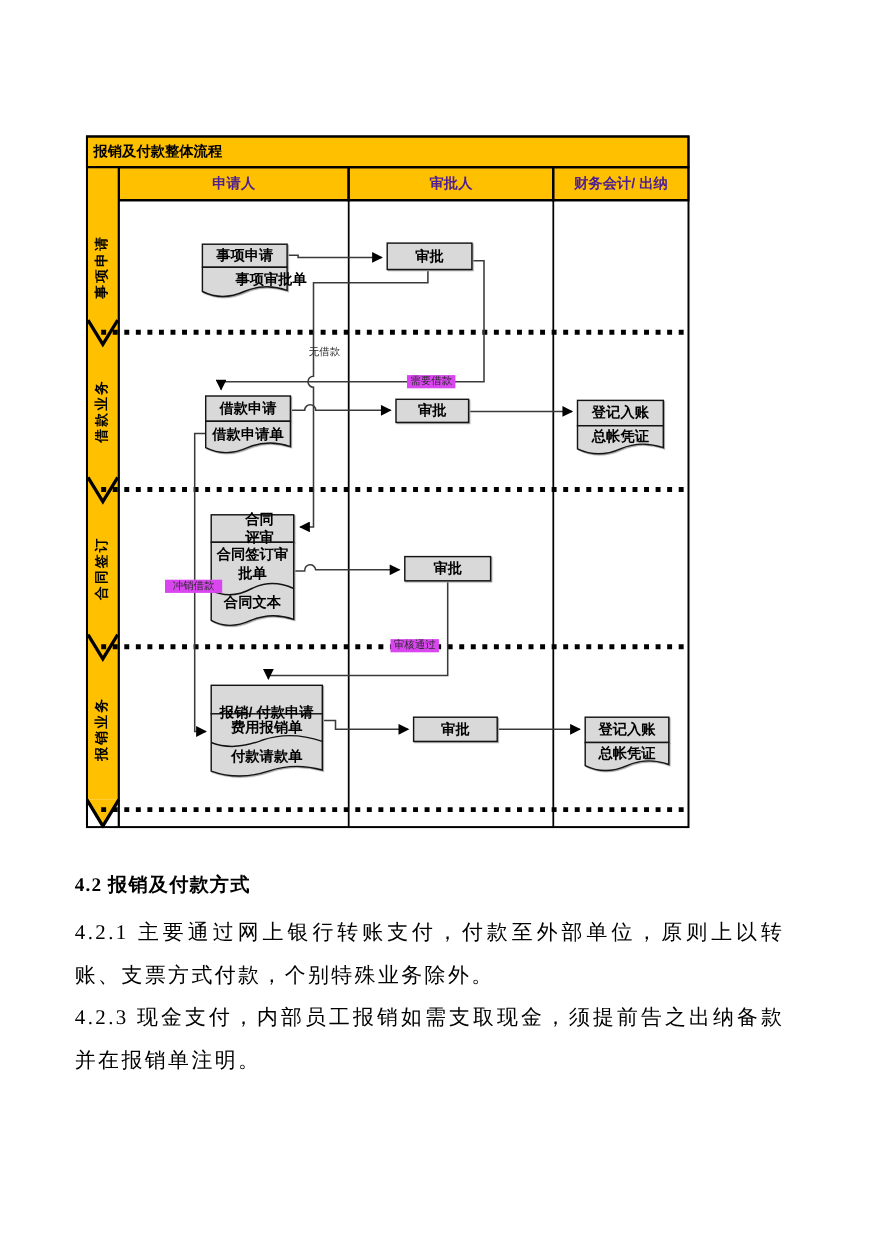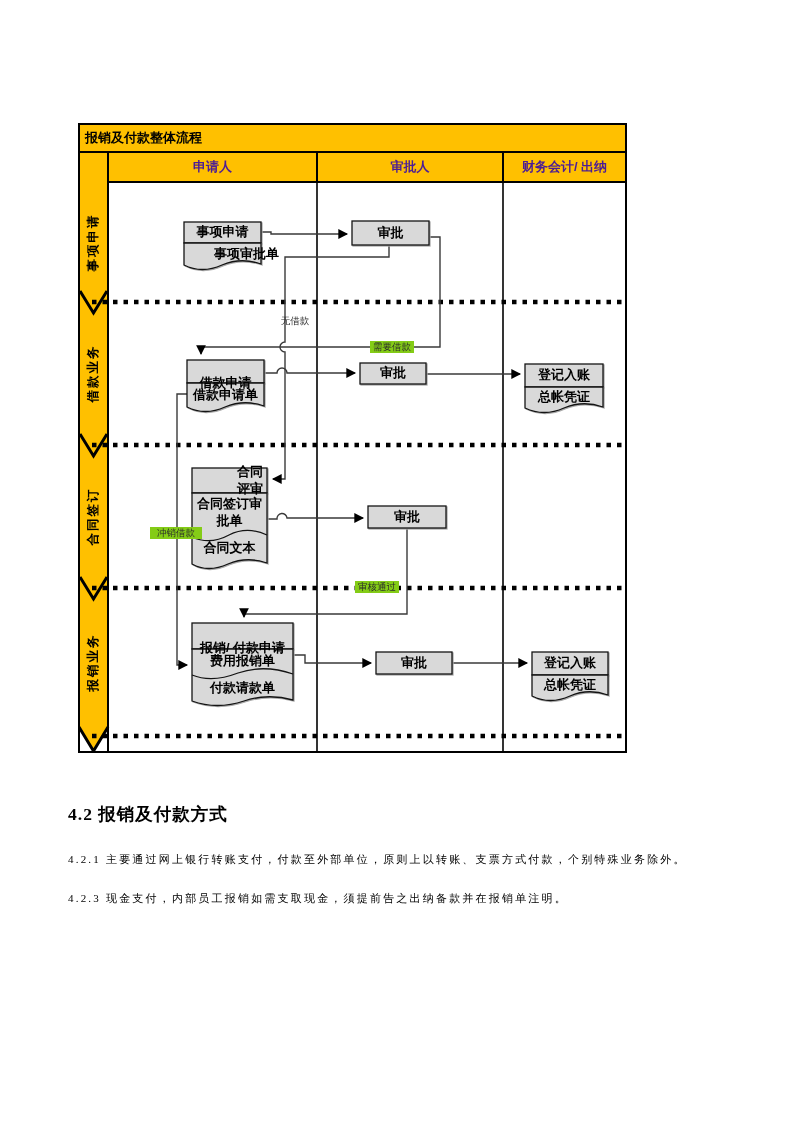--- a/index.html
+++ b/index.html
@@ -13,27 +13,27 @@
             font-size:13px;font-weight:bold;color:#000;}
   .col-head{position:absolute;top:29px;height:30px;display:flex;align-items:center;justify-content:center;
             font-size:13px;font-weight:bold;color:#4c1d95;}
   .lane-label{position:absolute;left:0;width:30px;display:flex;align-items:center;justify-content:center;}
   .lane-label span{transform:rotate(-90deg);white-space:nowrap;font-weight:bold;font-size:12.5px;
                    letter-spacing:2px;color:#000;}
   .node-label{position:absolute;display:flex;align-items:center;justify-content:center;
               font-weight:bold;font-size:13px;color:#000;text-align:center;line-height:1.3;
               padding:0 3px;box-sizing:border-box;}
   .edge-label{position:absolute;font-size:9.5px;line-height:12px;color:#2b2b2b;text-align:center;
-              background:#84cc16;white-space:nowrap;}
+              background:#d946ef;white-space:nowrap;}
   .edge-label.nobg{background:transparent;}
   
   .body-text{position:absolute;left:68px;top:788px;width:645px;
              font-family:"Liberation Serif",serif;color:#000;}
-  .body-text h2{margin:14px 0 14px 0;font-size:17.5px;line-height:24px;font-weight:bold;letter-spacing:1px;}
-  .body-text p{margin:0;font-size:11px;line-height:38.5px;letter-spacing:2.2px;
+  .body-text h2{margin:4px 0 14px 0;font-size:17.5px;line-height:24px;font-weight:bold;letter-spacing:1px;}
+  .body-text p{margin:0;font-size:19px;line-height:38.5px;letter-spacing:2.2px;
                text-align:justify;text-justify:inter-ideograph;}
 </style>
 </head>
 <body>
 
 <div class="page">
 
   <div class="flowchart">
     <svg width="549" height="630" viewBox="0 0 549 630">
       <defs>
@@ -120,27 +120,27 @@
         <span>合同签订</span>
       </div>
     <div class="lane-label" style="top:465px;height:148px;">
         <span>报销业务</span>
       </div>
 
     <div class="node-label" style="left:106px;top:99px;width:77px;height:21px;">事项申请</div>
     <div class="node-label" style="left:106px;top:120px;width:77px;height:22px;margin-left:24px;">事项审批单</div>
     <div class="node-label" style="left:274px;top:98px;width:77px;height:24px;">审批</div>
 
-    <div class="node-label" style="left:109px;top:249px;width:77px;height:23px;text-align:right;">借款申请</div>
+    <div class="node-label" style="left:109px;top:237px;width:77px;height:23px;text-align:right;">借款申请</div>
     <div class="node-label" style="left:109px;top:260px;width:77px;height:24px;">借款申请单</div>
     <div class="node-label" style="left:282px;top:240px;width:66px;height:21px;">审批</div>
     <div class="node-label" style="left:447px;top:241px;width:78px;height:23px;">登记入账</div>
     <div class="node-label" style="left:447px;top:264px;width:78px;height:21px;">总帐凭证</div>
 
-    <div class="node-label" style="left:114px;top:345px;width:75px;height:25px;padding-left:44px;">合同评审</div>
+    <div class="node-label" style="left:100px;top:345px;width:75px;height:25px;padding-left:44px;">合同评审</div>
     <div class="node-label" style="left:114px;top:370px;width:75px;height:40px;">合同签订审批单</div>
     <div class="node-label" style="left:114px;top:412px;width:75px;height:26px;text-align:right;">合同文本</div>
     <div class="node-label" style="left:290px;top:383px;width:78px;height:22px;">审批</div>
 
     <div class="node-label" style="left:114px;top:512px;width:101px;height:26px;">报销/ 付款申请</div>
     <div class="node-label" style="left:114px;top:526px;width:101px;height:25px;">费用报销单</div>
     <div class="node-label" style="left:114px;top:553px;width:101px;height:25px;">付款请款单</div>
     <div class="node-label" style="left:298px;top:529px;width:76px;height:22px;">审批</div>
     <div class="node-label" style="left:454px;top:529px;width:76px;height:23px;">登记入账</div>
     <div class="node-label" style="left:454px;top:552px;width:76px;height:21px;">总帐凭证</div>

